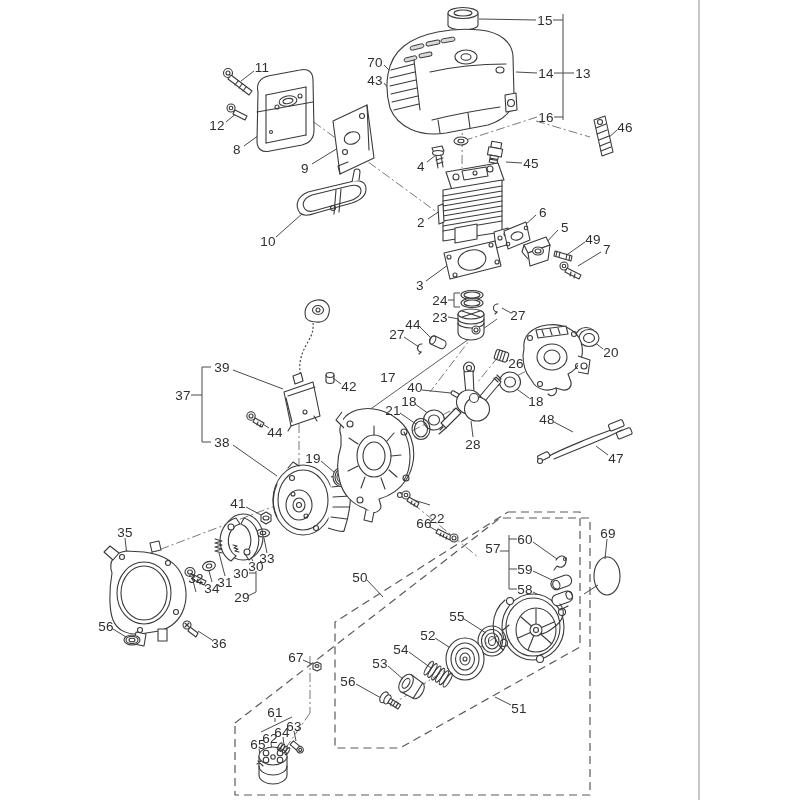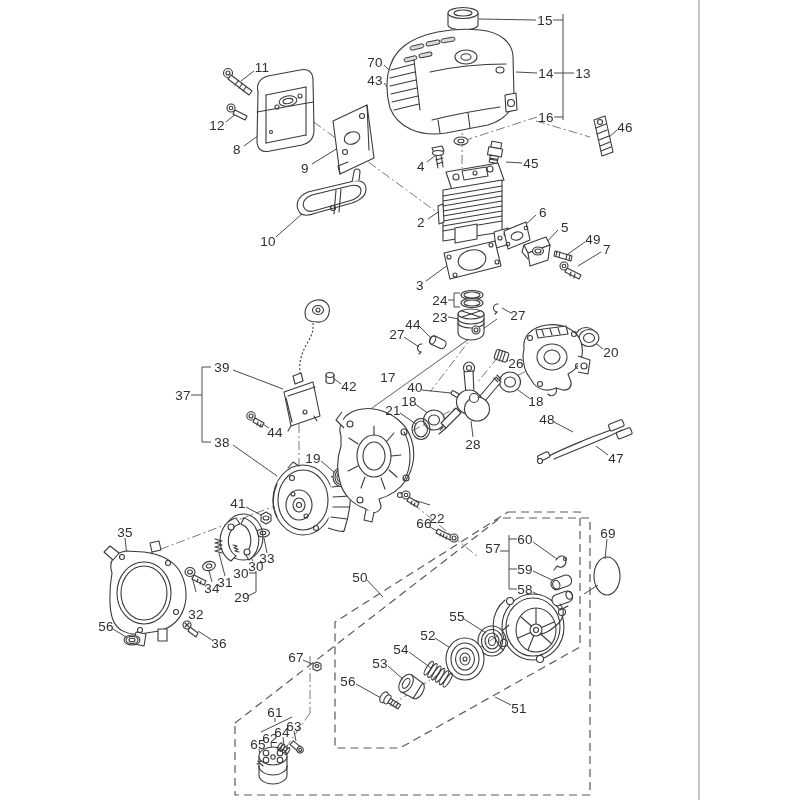--- a/index.html
+++ b/index.html
@@ -725,21 +725,21 @@
       <span class="part-label" style="left: 313px; top: 458px;">19</span>
       <span class="part-label" style="left: 238px; top: 503px;">41</span>
       <span class="part-label" style="left: 437px; top: 508px; margin-top: 10px;">22</span>
       <span class="part-label" style="left: 424px; top: 523px;">66</span>
       <span class="part-label" style="left: 267px; top: 558px;">33</span>
       <span class="part-label" style="left: 125px; top: 532px;">35</span>
       <span class="part-label" style="left: 256px; top: 566px;">30</span>
       <span class="part-label" style="left: 241px; top: 573px;">30</span>
       <span class="part-label" style="left: 225px; top: 582px;">31</span>
       <span class="part-label" style="left: 212px; top: 588px;">34</span>
-      <span class="part-label" style="left: 196px; top: 614px;">32</span>
+      <span class="part-label" style="left: 196px; top: 578px;">32</span>
       <span class="part-label" style="left: 242px; top: 597px;">29</span>
       <span class="part-label" style="left: 106px; top: 626px;">56</span>
       <span class="part-label" style="left: 219px; top: 643px;">36</span>
       <span class="part-label" style="left: 360px; top: 577px;">50</span>
       <span class="part-label" style="left: 493px; top: 548px;">57</span>
       <span class="part-label" style="left: 525px; top: 539px;">60</span>
       <span class="part-label" style="left: 525px; top: 569px;">59</span>
       <span class="part-label" style="left: 525px; top: 589px;">58</span>
       <span class="part-label" style="left: 608px; top: 533px; text-align: center;">69</span>
       <span class="part-label" style="left: 457px; top: 616px;">55</span>

